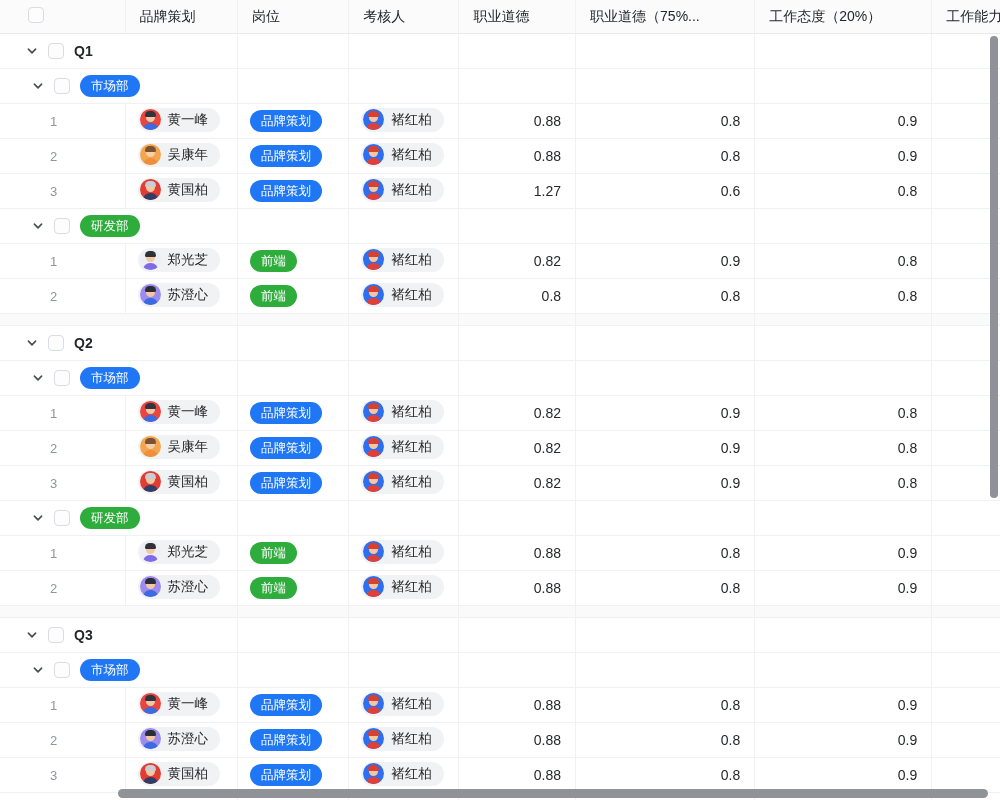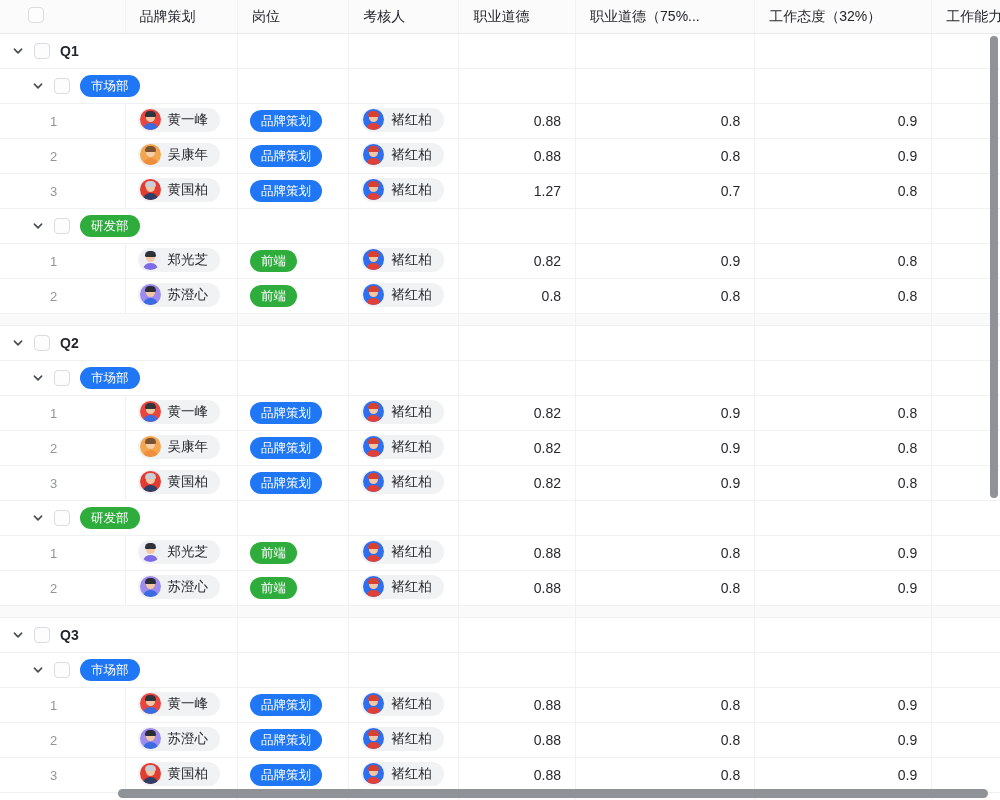--- a/index.html
+++ b/index.html
@@ -14,21 +14,21 @@
   td:last-child{border-right:none;}
   thead th{
     height:33px;background:#fbfbfc;border-bottom:1px solid #e9eaec;border-right:1px solid #f0f1f3;
     font-weight:400;font-size:14px;color:#23262b;text-align:left;padding-left:14px;
   }
   thead th:last-child{border-right:none;}
   thead th.th-tree{padding-left:28px;}
   tr.data-row td, tr.group-row td, tr.subgroup-row td, tr.footer-row td{height:34px;}
   tr.spacer-row td{height:11px;background:#fafafb;}
   .cell-tree{display:flex;align-items:center;gap:10px;height:34px;}
-  .lvl0{padding-left:12px;}
+  .lvl0{padding-left:26px;}
   .lvl1{padding-left:32px;}
   .chev{display:inline-flex;width:12px;height:12px;flex:0 0 auto;cursor:pointer;}
   .cbx{
     display:inline-block;width:16px;height:16px;flex:0 0 auto;box-sizing:border-box;
     border:1px solid #d9dce1;border-radius:4px;background:#fdfdfe;cursor:pointer;
   }
   .grp-label{font-size:14px;font-weight:600;color:#23262b;}
   .badge{
     display:inline-flex;align-items:center;height:22px;padding:0 11px;border-radius:999px;
     color:#fff;font-size:12.5px;line-height:22px;
@@ -71,21 +71,21 @@
           <col style="width: 121px;">
         </colgroup>
         <thead>
           <tr>
             <th class="th-tree"><span class="cbx"></span></th>
             <th class=""><span>品牌策划</span></th>
             <th class=""><span>岗位</span></th>
             <th class=""><span>考核人</span></th>
             <th class=""><span>职业道德</span></th>
             <th class=""><span>职业道德（75%...</span></th>
-            <th class=""><span>工作态度（32%）</span></th>
+            <th class=""><span>工作态度（20%）</span></th>
             <th class=""><span>工作能力（60%）</span></th>
           </tr>
         </thead>
         <tbody>
           <tr class="group-row">
             <td colspan="2">
               <span class="cell-tree lvl0">
                 <span class="chev">
                   <svg viewBox="0 0 12 12" width="12" height="12">
                     <path d="M2.4 4.1 L6 7.9 L9.6 4.1" fill="none" stroke="#4a4f55" stroke-width="1.6" stroke-linecap="round" stroke-linejoin="round"></path>
@@ -194,21 +194,21 @@
             </td>
             <td><span class="chip">
                 <span class="avatar" style="background: rgb(46, 111, 240);">
                   <span class="hd" style="background: rgb(243, 199, 162);"></span>
                   <span class="hr" style="background: rgb(216, 64, 47);"></span>
                   <span class="bd" style="background: rgb(224, 64, 56);"></span>
                 </span>
                 <span class="nm">褚红柏</span>
               </span></td>
             <td class="num">1.27</td>
-            <td class="num">0.7</td>
+            <td class="num">0.6</td>
             <td class="num">0.8</td>
             <td class="num"></td>
           </tr>
           <tr class="subgroup-row">
             <td colspan="2">
               <span class="cell-tree lvl1">
                 <span class="chev">
                   <svg viewBox="0 0 12 12" width="12" height="12">
                     <path d="M2.4 4.1 L6 7.9 L9.6 4.1" fill="none" stroke="#4a4f55" stroke-width="1.6" stroke-linecap="round" stroke-linejoin="round"></path>
                   </svg>

